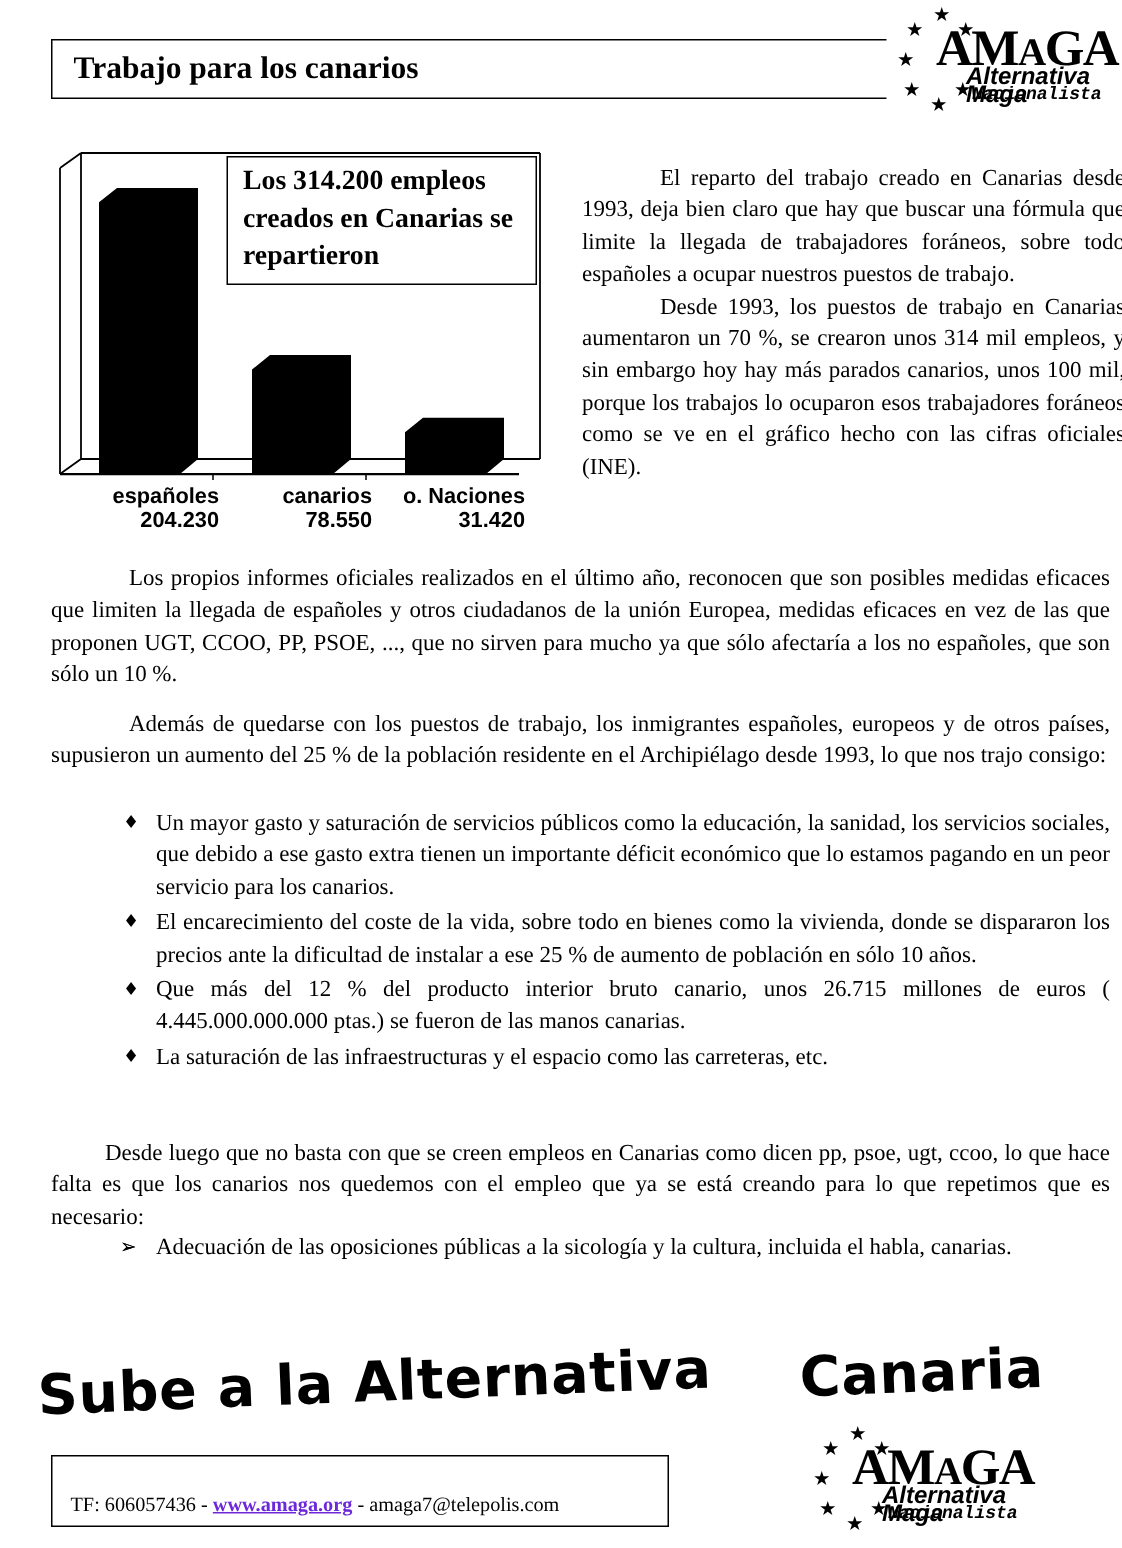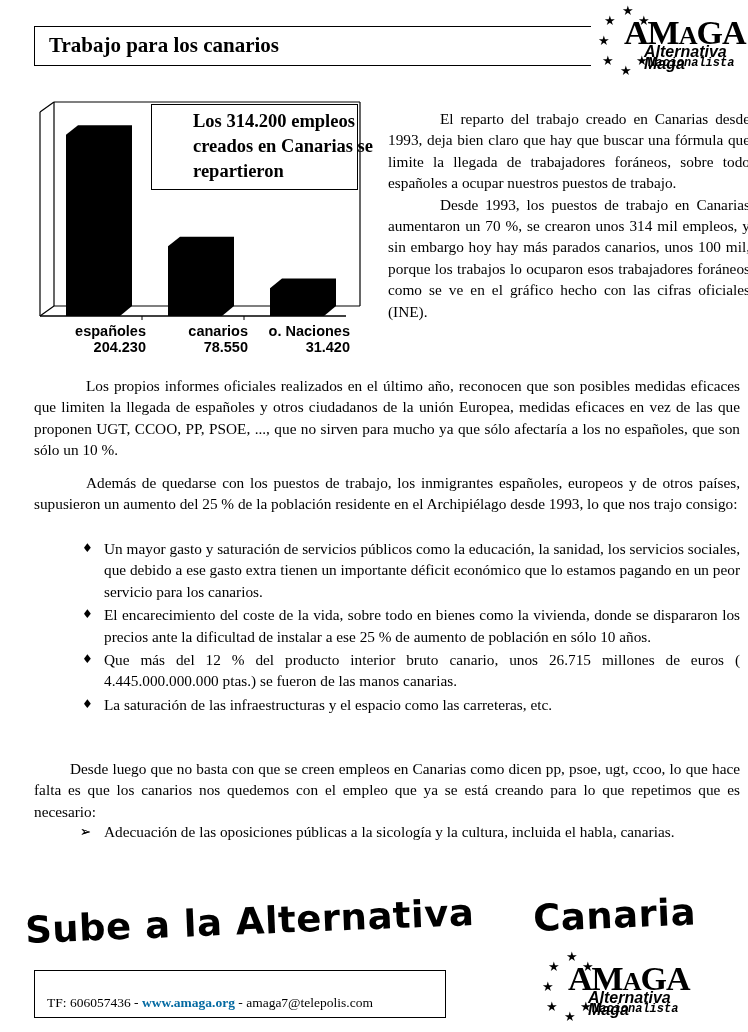--- a/index.html
+++ b/index.html
@@ -43,21 +43,21 @@
   
   #slogan { left: 26px; top: 897px; width: 720px; height: 60px; font-family: "DejaVu Sans", sans-serif; font-weight: bold; font-size: 37px; letter-spacing: 0.5px; }
   #slogan .part1 { position: absolute; left: 0; top: 12px; transform: rotate(-2.3deg); transform-origin: left bottom; white-space: nowrap; }
   #slogan .part2 { position: absolute; left: 508px; top: 0; transform: rotate(-2.3deg); transform-origin: left bottom; white-space: nowrap; }
 
   
   #contact-box { left: 34px; top: 970px; width: 410px; height: 46px; border: 1px solid #000; }
   #contact-box .line { position: absolute; left: 12px; font-size: 13.5px; font-family: "Liberation Serif", serif; white-space: nowrap; }
   #contact-box .l1 { top: 5px; }
   #contact-box .l2 { top: 24px; }
-  #contact-box a { color: #0369a1; font-weight: bold; }
+  #contact-box a { color: #6d28d9; text-decoration: underline; font-weight: bold; }
 </style>
 </head>
 <body>
 
 <div id="title-box" class="abs">
   <span>Trabajo para los canarios</span>
 </div>
 
 <div class="abs logo" style="left:596px; top:2px;">
   <span class="star" style="left:26px; top:2px;">★</span>
@@ -81,21 +81,21 @@
     <line x1="40" y1="22" x2="54" y2="12" stroke="#000" stroke-width="1.2"></line>
     <line x1="40" y1="226" x2="54" y2="216" stroke="#000" stroke-width="1.2"></line>
     <line x1="40" y1="226" x2="346" y2="226" stroke="#000" stroke-width="1.5"></line>
     <line x1="142" y1="226" x2="142" y2="230" stroke="#000" stroke-width="1"></line>
     <line x1="244" y1="226" x2="244" y2="230" stroke="#000" stroke-width="1"></line>
     <polygon points="66,226 66,44.85686956521738 78,35.25686956521738 132,35.25686956521738 132,216 120,226" fill="#000000"></polygon>
     <polygon points="168,226 168,156.3295652173913 180,146.7295652173913 234,146.7295652173913 234,216 222,226" fill="#000000"></polygon>
     <polygon points="270,226 270,198.13182608695652 282,188.53182608695653 336,188.53182608695653 336,216 324,226" fill="#000000"></polygon>
   </svg>
 <div id="chart-callout" class="abs">
-  <div style="white-space:normal; width:195px;margin-left:31px;">Los 314.200 empleos creados en Canarias se repartieron</div>
+  <div style="white-space:normal; width:195px;">Los 314.200 empleos creados en Canarias se repartieron</div>
 </div>
 <div id="chart-labels">
     <div class="cat-label" style="left: 36px; top: 323px;">
       <div>españoles</div>
       <div>204.230</div>
     </div>
     <div class="cat-label" style="left: 138px; top: 323px;">
       <div>canarios</div>
       <div>78.550</div>
     </div>

